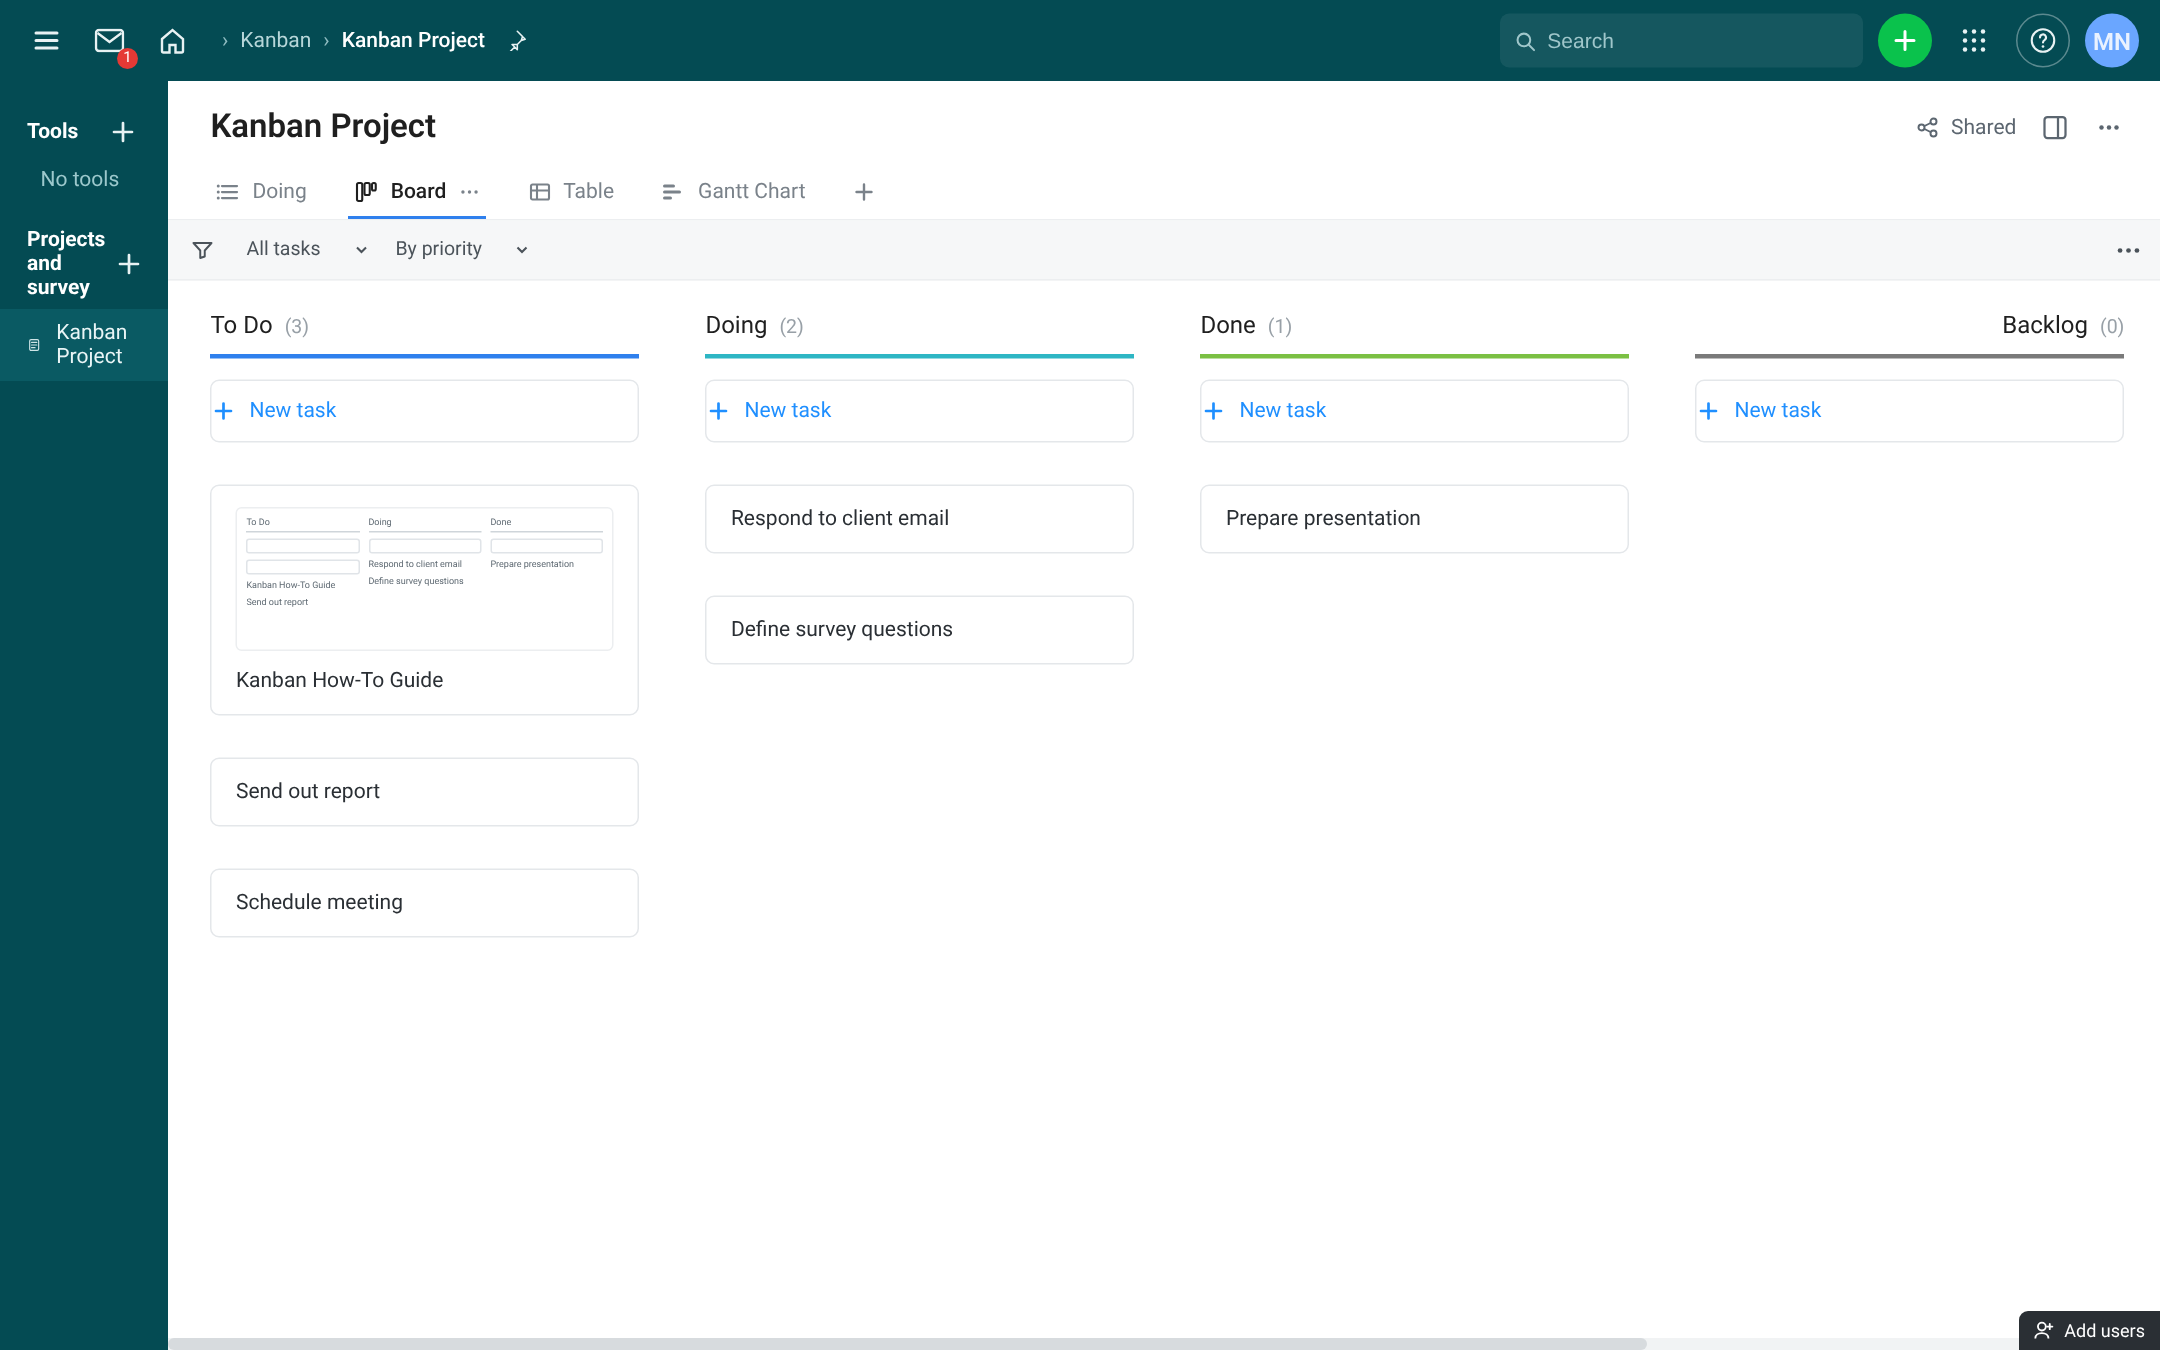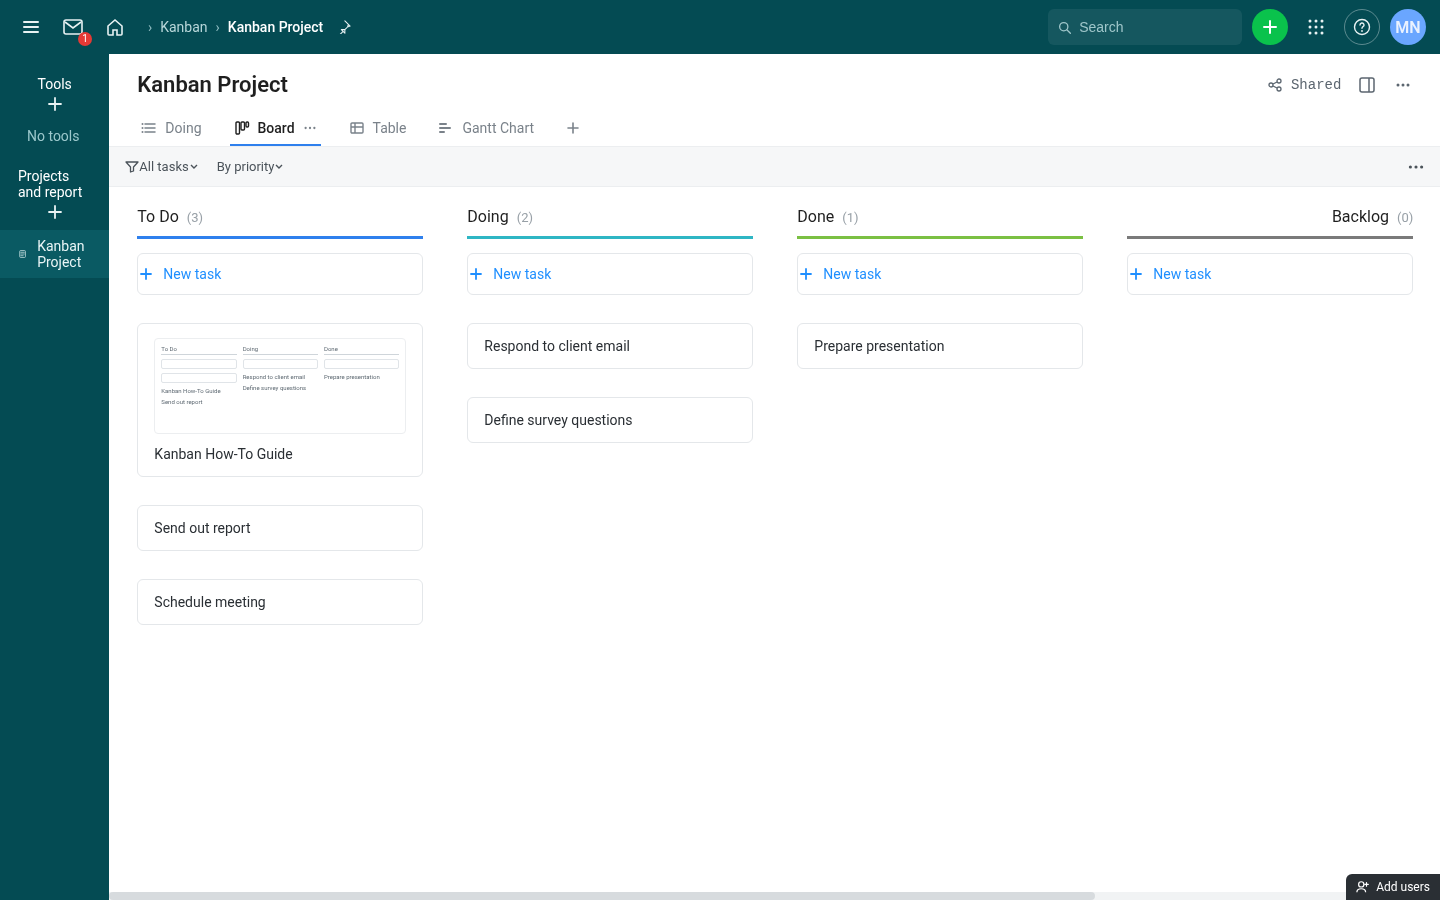--- a/index.html
+++ b/index.html
@@ -22,59 +22,59 @@
   
   .topbar { height:54px; background:var(--teal); display:flex; align-items:center; color:#cfe5e7; padding:0 14px; gap:8px; }
   .icon-btn { width:34px; height:34px; display:flex; align-items:center; justify-content:center; border-radius:6px; cursor:pointer; color:#e8f2f3; }
   .badge { position:relative; }
   .badge .count { position:absolute; bottom:-2px; right:-2px; background:#e53935; color:#fff; font-size:10px; line-height:14px; min-width:14px; text-align:center; border-radius:7px; padding:0 3px; }
   .crumbs { display:flex; align-items:center; gap:8px; margin-left:8px; font-size:14px; }
   .crumbs .sep { color:#8fbcc1; }
   .crumbs .crumb { color:#b7d6d9; cursor:pointer; }
   .crumbs .crumb.current { color:#fff; font-weight:500; }
   .topbar-right { margin-left:auto; display:flex; align-items:center; gap:10px; }
-  .search { width:194px; height:36px; background:rgba(255,255,255,.07); border-radius:6px; display:flex; align-items:center; padding:0 10px; gap:8px; color:#9fc6ca; }
+  .search { width:242px; height:36px; background:rgba(255,255,255,.07); border-radius:6px; display:flex; align-items:center; padding:0 10px; gap:8px; color:#9fc6ca; }
   .search input { background:transparent; border:0; outline:0; color:#e8f2f3; width:100%; font-size:14px; }
   .search input::placeholder { color:#9fc6ca; }
   .round { width:36px; height:36px; border-radius:50%; display:flex; align-items:center; justify-content:center; cursor:pointer; }
   .add-btn { background:var(--green); color:#fff; }
   .outline-btn { border:1px solid rgba(255,255,255,.35); color:#e8f2f3; }
   .apps-btn { color:#e8f2f3; }
   .avatar { background:#6aa6ff; color:#eaf2ff; font-size:16px; font-weight:600; }
 
   
   .layout { display:flex; height:calc(100% - 54px); }
 
   
   .sidebar { width:248px; background:var(--teal); color:#dfeff0; display:flex; flex-direction:column; padding-top:16px; }
-  .side-group-head { display:flex; align-items:center; justify-content:space-between; padding:6px 18px; font-size:14px; font-weight:400; color:#fff;flex-direction:column; }
+  .side-group-head { display:flex; align-items:center; justify-content:space-between; padding:6px 18px; font-size:14px; font-weight:700; color:#fff; }
   .side-add { width:24px; height:24px; display:flex; align-items:center; justify-content:center; cursor:pointer; color:#e8f2f3; border-radius:6px; }
   .side-note { padding:6px 27px 18px; color:#9cc8cc; font-size:14px; }
   .side-item { display:flex; align-items:center; gap:10px; padding:8px 18px; font-size:14px; color:#e9f5f6; cursor:pointer; border-radius:0; }
   .side-item.selected { background:var(--teal-item); }
   .side-item .proj-ic { color:#cfe5e7; }
 
   .main { flex:1; background:#fff; display:flex; flex-direction:column; position:relative; }
 
   
   .page-head { display:flex; align-items:center; justify-content:space-between; padding:18px 28px 6px; }
   .page-title { font-size:22px; font-weight:600; color:#1f1f1f; }
   .page-actions { display:flex; align-items:center; gap:16px; color:#5c6670; }
-  .share { display:flex; align-items:flex-end; gap:8px; font-size:14px; cursor:pointer;font-family:Liberation Mono, monospace; }
+  .share { display:flex; align-items:flex-end; gap:8px; font-size:14px; cursor:pointer; }
   .head-ic { width:20px; height:20px; cursor:pointer; color:#5c6670; }
 
   
   .tabs { display:flex; align-items:center; gap:24px; padding:8px 28px 0; border-bottom:1px solid #eceef0; height:44px; }
   .tab { display:flex; align-items:center; gap:8px; color:#7a828a; font-size:14px; cursor:pointer; padding:0 4px; height:100%; border-bottom:2px solid transparent; }
   .tab.active { color:#1f1f1f; border-bottom:2px solid #2f80ed; font-weight:500; }
   .tab-extra { display:flex; align-items:center; gap:2px; color:#7a828a; cursor:pointer; }
 
   
   .toolbar { height:40px; background:#f6f7f8; border-bottom:1px solid #eceef0; display:flex; align-items:center; padding:0 16px; gap:18px; color:#4b535a; font-size:13px; }
-  .tool { display:flex; align-items:center; gap:0; cursor:pointer; }
+  .tool { display:flex; align-items:center; gap:22px; cursor:pointer; }
   .toolbar .right { margin-left:auto; }
 
   
   .board-wrap { flex:1; overflow-x:auto; overflow-y:auto; }
   .board { display:flex; gap:44px; padding:20px 28px 40px; min-width:100%; }
   .col { width:286px; flex-shrink:0; }
   .col-head { display:flex; align-items:baseline; gap:8px; font-size:16px; color:#1f1f1f; padding-bottom:10px; border-bottom:3px solid transparent; margin-bottom:14px; }
   .col-head .count { color:#98a0a7; font-size:13px; }
   .col-todo .col-head { border-color:var(--todo); }
   .col-doing .col-head { border-color:var(--doing); }
@@ -176,21 +176,21 @@
       <span>Tools</span>
       <span class="side-add">
         <svg width="16" height="16" viewBox="0 0 16 16">
             <path d="M8 2v12M2 8h12" stroke="currentColor" stroke-width="1.8" stroke-linecap="round"></path>
           </svg>
       </span>
     </div>
     <div class="side-note">No tools</div>
 
     <div class="side-group-head">
-      <span>Projects and report</span>
+      <span>Projects and survey</span>
       <span class="side-add">
         <svg width="16" height="16" viewBox="0 0 16 16">
             <path d="M8 2v12M2 8h12" stroke="currentColor" stroke-width="1.8" stroke-linecap="round"></path>
           </svg>
       </span>
     </div>
     <div class="side-item selected">
       <svg class="proj-ic" width="16" height="16" viewBox="0 0 16 16">
           <rect x="3" y="2" width="10" height="12" rx="1.5" fill="none" stroke="currentColor" stroke-width="1.3"></rect>
           <path d="M5 5h6M5 8h6M5 11h4" stroke="currentColor" stroke-width="1.3" stroke-linecap="round"></path>

